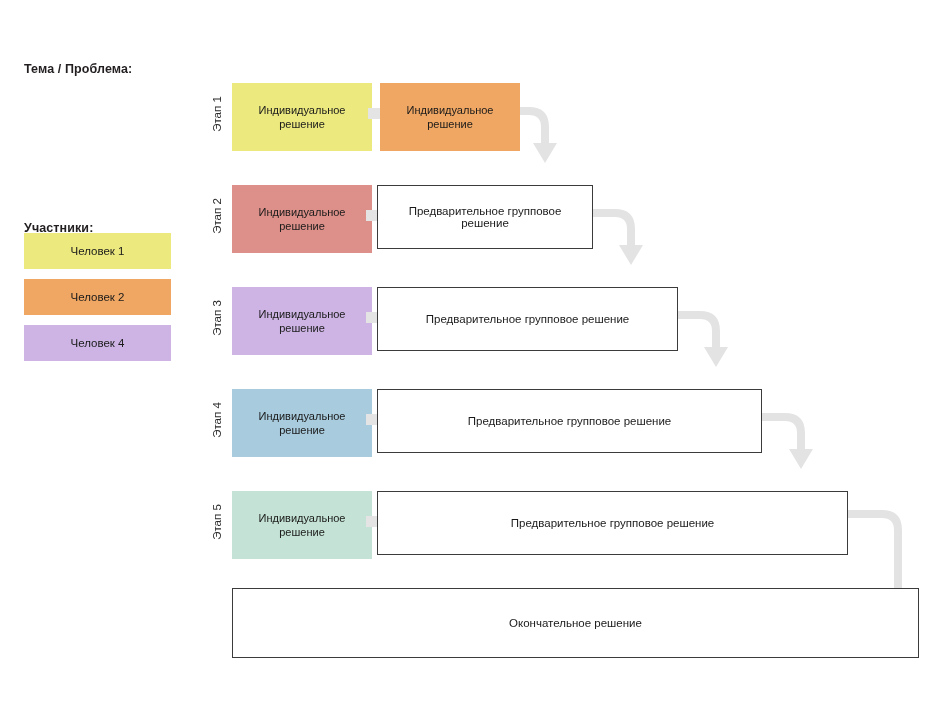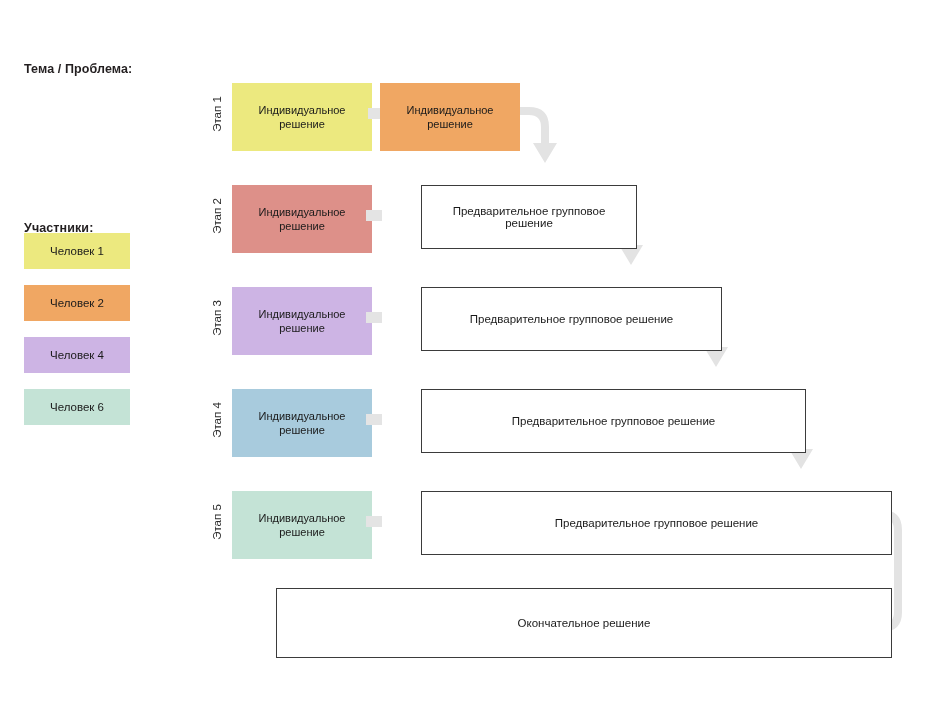--- a/index.html
+++ b/index.html
@@ -22,22 +22,22 @@
     font-weight: bold;
     color: #231f20;
     letter-spacing: 0.1px;
     white-space: nowrap;
   }
   #topic-heading   { left: 24px; top: 62px; }
   #people-heading  { left: 24px; top: 207px; margin-top: 14px; }
 
   .legend-list { position: absolute; left: 24px; top: 233px; }
   .legend-item {
-    width: 106px; height: 36px;
-    margin-bottom: 16px;
+    width: 147px; height: 36px;
+    margin-bottom: 10px;
     display: flex; align-items: center; justify-content: center;
     font-size: 11.5px;
     color: #1a1a1a;
     line-height: 1.1;
   }
 
   
   .stage-label {
     position: absolute;
     width: 70px;
@@ -63,21 +63,20 @@
   .group-box {
     position: absolute;
     height: 64px;
     background: #ffffff;
     border: 1.3px solid #3b3b3b;
     display: flex; align-items: center; justify-content: center;
     text-align: center;
     font-size: 11.5px;
     color: #1a1a1a;
     padding: 0 10px;
-    margin-left: 44px;
   }
   .group-box.final { height: 70px; }
 
   
   .stub {
     position: absolute;
     height: 11px;
     background: #e4e4e4;
   }
 
@@ -98,23 +97,20 @@
 
   <div class="legend-list">
     <div class="legend-item" style="background:#ece97f">
       <span>Человек 1</span>
     </div>
     <div class="legend-item" style="background:#f0a763">
       <span>Человек 2</span>
     </div>
     <div class="legend-item" style="background:#cdb4e4">
       <span>Человек 4</span>
-    </div>
-    <div class="legend-item" style="background:#c4e3d6">
-      <span>Человек 6</span>
     </div>
   </div>
 
   <svg class="arrows" viewBox="0 0 930 717" xmlns="http://www.w3.org/2000/svg">
 
     <path d="M505,115 L529,115 Q541,115 541,127 L541,143 L533,143 L545,163 L557,143 L549,143 L549,127 Q549,107 529,107 L505,107 Z" fill="#e3e3e3"></path>
 
     <path d="M592,217 L615,217 Q627,217 627,229 L627,245 L619,245 L631,265 L643,245 L635,245 L635,229 Q635,209 615,209 L592,209 Z" fill="#e3e3e3"></path>
 
     <path d="M677,319 L700,319 Q712,319 712,331 L712,347 L704,347 L716,367 L728,347 L720,347 L720,331 Q720,311 700,311 L677,311 Z" fill="#e3e3e3"></path>
@@ -162,17 +158,17 @@
 
   <div class="stage-label" style="left:182px; top:516px;">Этап 5</div>
   <div class="indiv-box" style="left:232px; top:491px; background:#c4e3d6;">
     <span>Индивидуальное решение</span>
   </div>
   <div class="stub" style="left:366px; top:516px; width:16px;"></div>
   <div class="group-box" style="left:377px; top:491px; width:471px;">
     <span>Предварительное групповое решение</span>
   </div>
 
-  <div class="group-box final" style="left:232px; top:588px; width:616px;">
+  <div class="group-box final" style="left:232px; top:588px; width:687px;">
     <span>Окончательное решение</span>
   </div>
 
 </div>
 
 </body></html>

